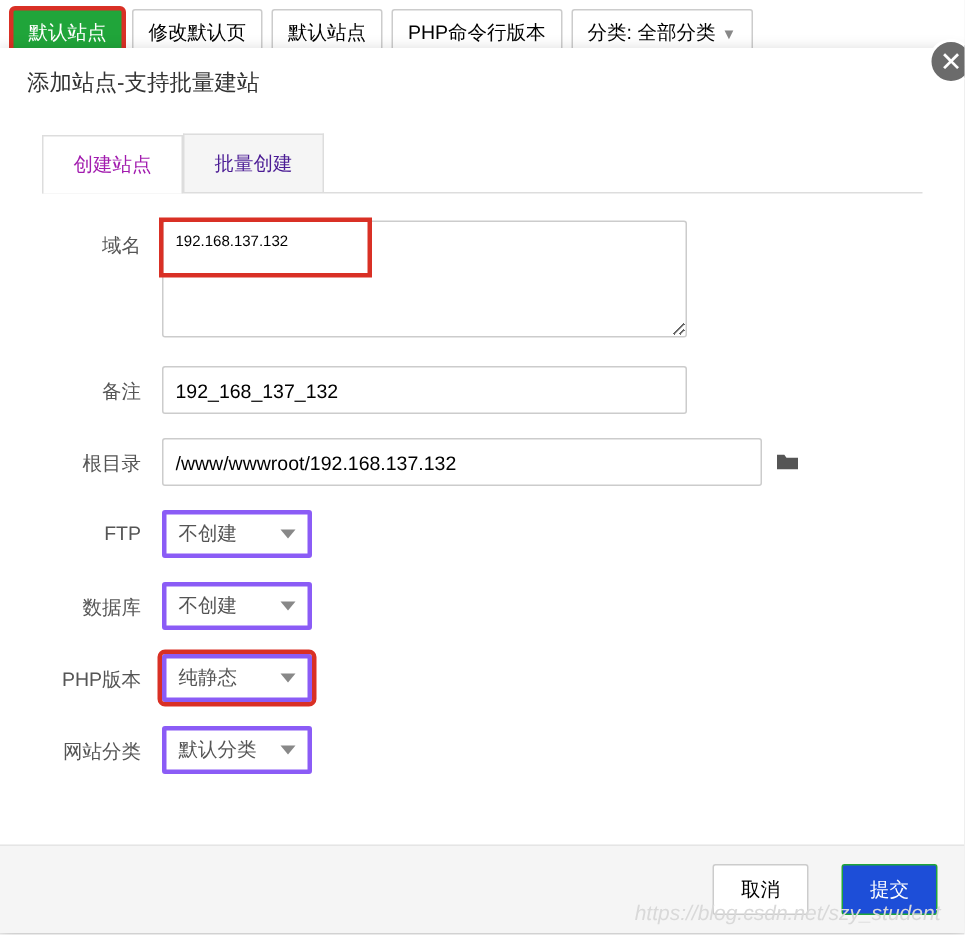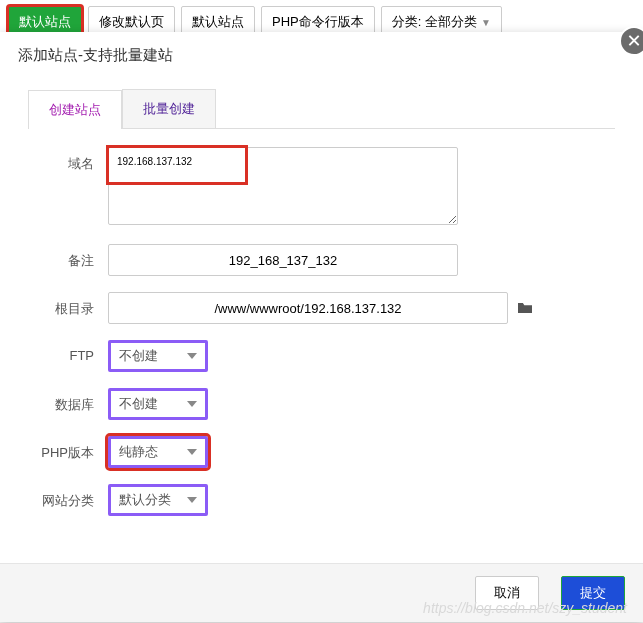--- a/index.html
+++ b/index.html
@@ -22,21 +22,21 @@
 
 .form { padding: 18px 28px 10px; }
 .row { display: flex; align-items: flex-start; margin-bottom: 16px; }
 .row-label { width: 80px; text-align: right; padding-right: 14px; padding-top: 8px; color: #555; font-size: 13px; }
 .row-control { flex: 1; display: flex; align-items: center; gap: 8px; }
 
 .textarea { width: 350px; height: 78px; border: 1px solid #ccc; border-radius: 2px; padding: 8px; font-size: 10px; font-family: inherit; resize: both; }
 .hl-red-partial { position: relative; }
 .hl-red-partial::after { content: ""; position: absolute; left: -2px; top: -2px; width: 136px; height: 34px; border: 3px solid #d93025; pointer-events: none; }
 
-.input { width: 350px; height: 32px; border: 1px solid #ccc; border-radius: 2px; padding: 0 8px; font-size: 13px; text-align: center; }
+.input { width: 350px; height: 32px; border: 1px solid #ccc; border-radius: 2px; padding: 0 8px; font-size: 13px; }
 .input.wide { width: 400px; }
 
 .select { position: relative; width: 100px; height: 32px; border: 3px solid #8b5cf6; border-radius: 2px; display: flex; align-items: center; padding: 0 8px; cursor: pointer; background: #fff; }
 .select .sel-val { flex: 1; color: #555; font-size: 13px; }
 .select .caret { width: 0; height: 0; border-left: 5px solid transparent; border-right: 5px solid transparent; border-top: 6px solid #888; }
 .select.hl-red { outline: 3px solid #d93025; outline-offset: 0px; }
 
 .folder-icon { width: 18px; height: 14px; cursor: pointer; }
 .folder-icon svg { width: 100%; height: 100%; fill: #555; }
 

